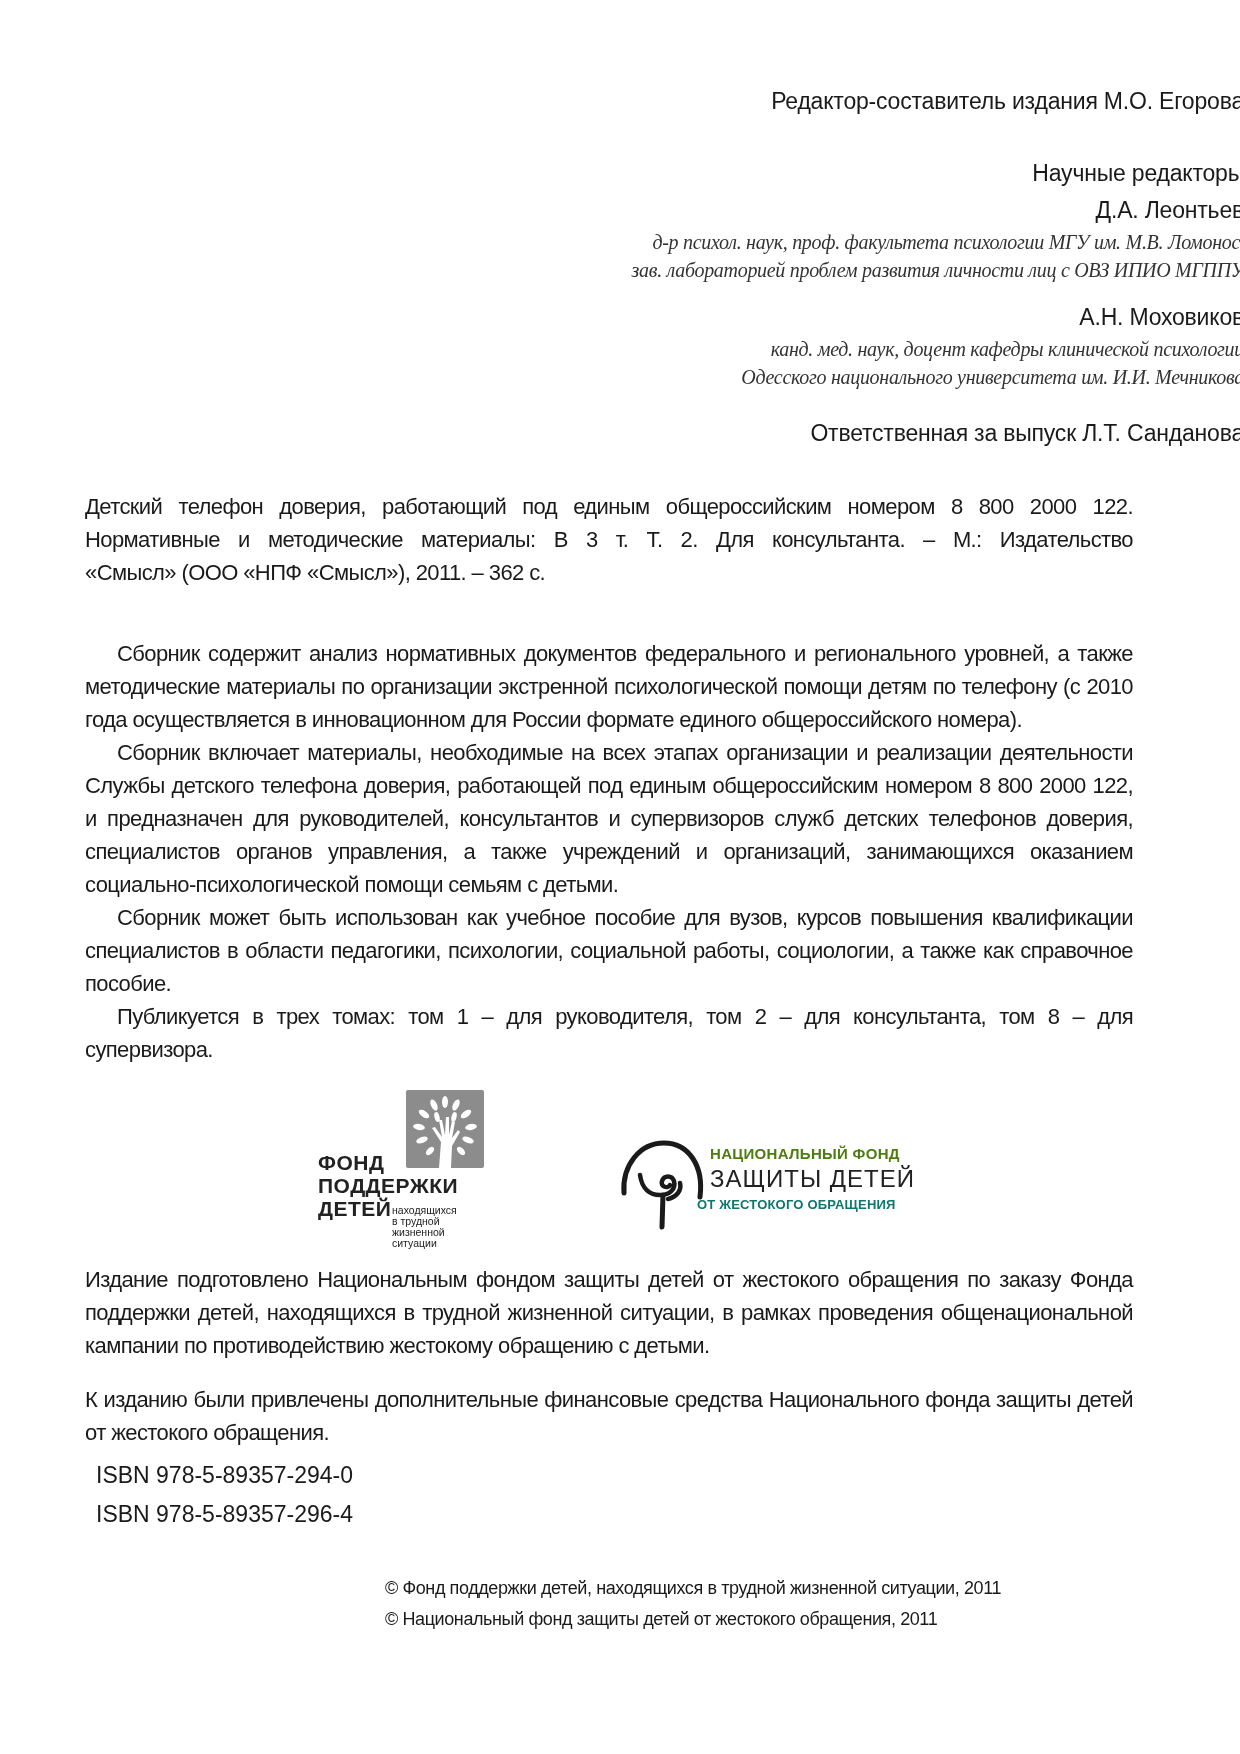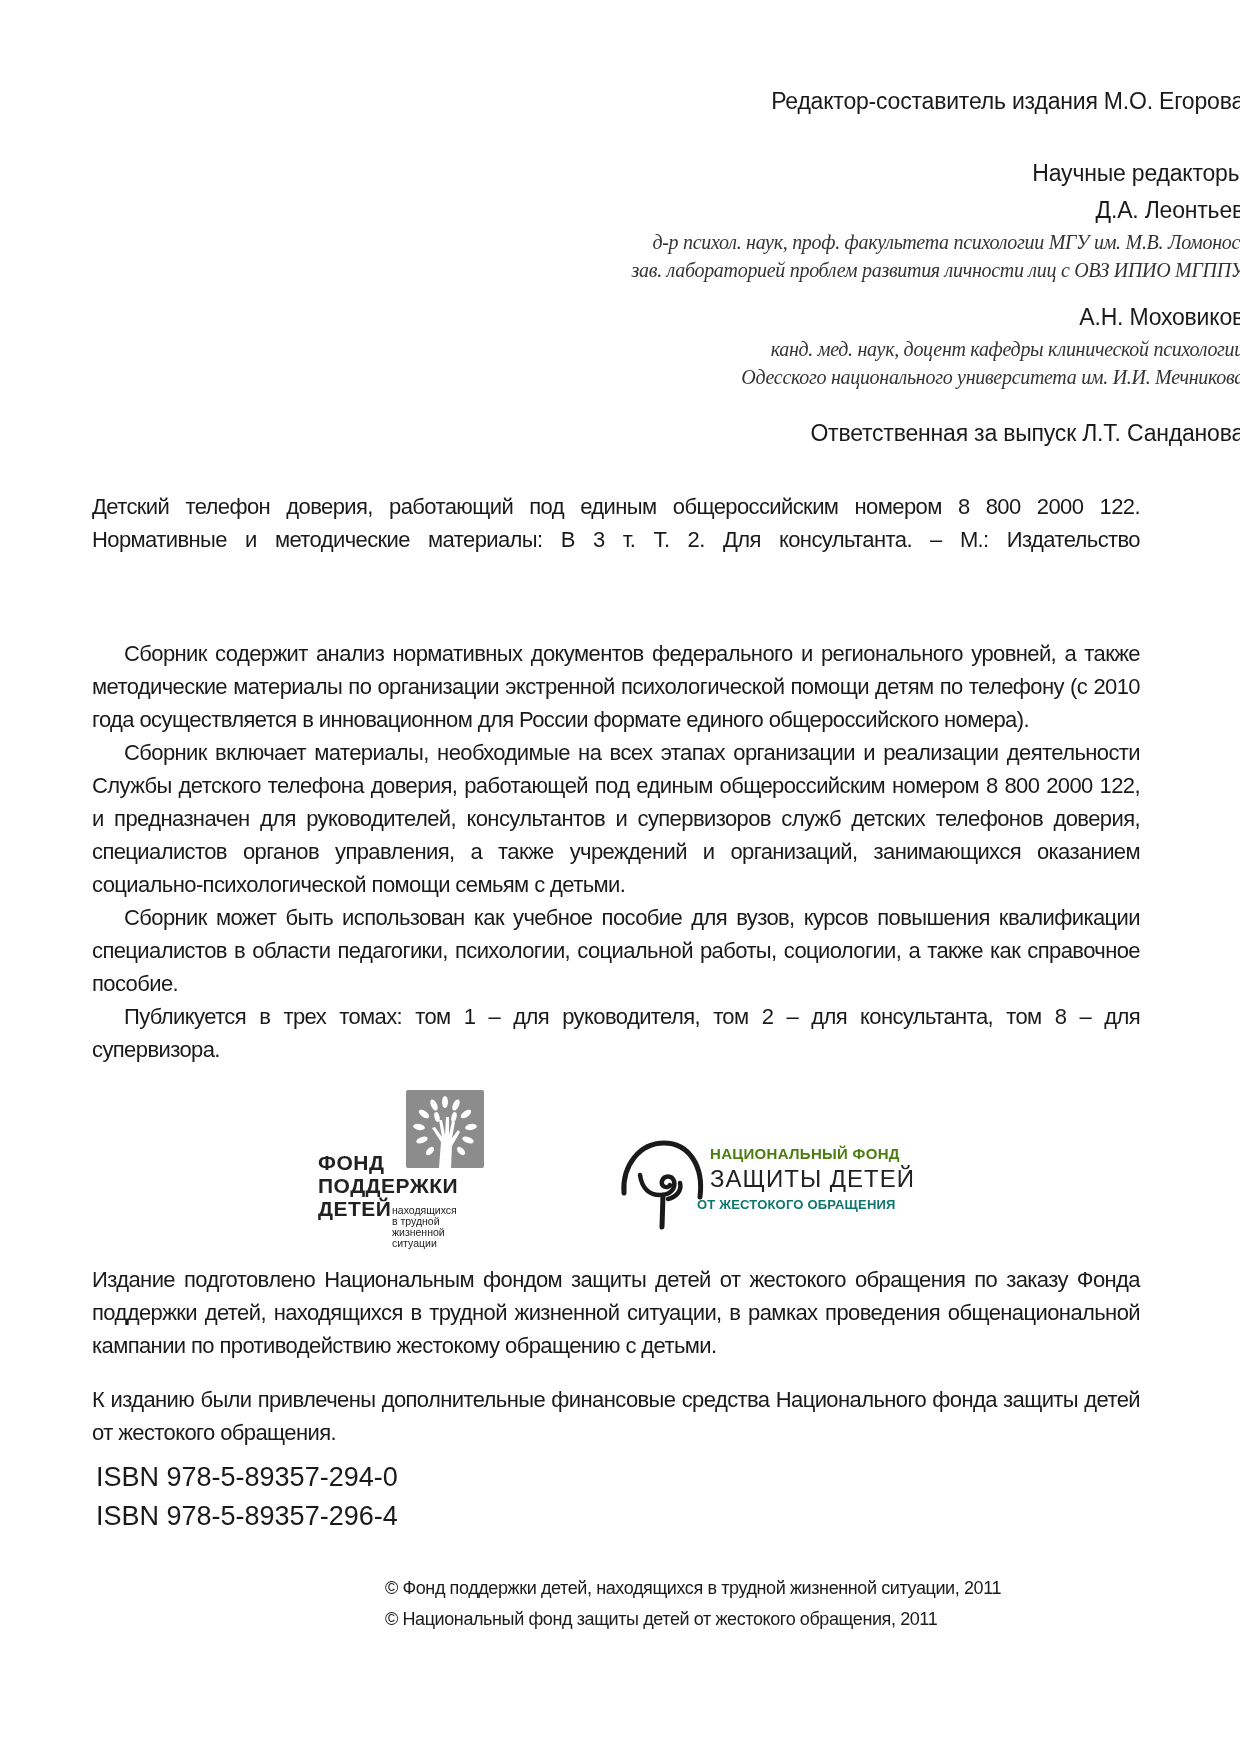--- a/index.html
+++ b/index.html
@@ -5,33 +5,33 @@
     html, body { margin: 0; padding: 0; background: #ffffff; }
     body {
       width: 1240px; height: 1754px; position: relative; overflow: hidden;
       font-family: "Liberation Sans", "DejaVu Sans", sans-serif;
       color: #1a1a1a;
     }
     .abs { position: absolute; }
     .center { left: 4px; width: 1240px; text-align: right; }
     .h-line { font-size: 23px; letter-spacing: -0.2px; }
     .ital { font-family: "Liberation Serif", "DejaVu Serif", serif; font-style: italic; font-size: 20px; color: #333; letter-spacing: -0.3px; }
-    .block { left: 92px; width: 1048px; font-size: 22px; line-height: 33px; letter-spacing: -0.6px; text-align: justify; }
+    .block { left: 85px; width: 1048px; font-size: 22px; line-height: 33px; letter-spacing: -0.6px; text-align: justify; }
     .block p { margin: 0; }
     .indent { text-indent: 32px; }
     .justify-last { text-align-last: justify; }
     .logo-left { left: 318px; top: 1090px; width: 170px; height: 160px; }
     .tree-box { position: absolute; left: 88px; top: 0; width: 78px; height: 78px; background: #8c8c8c; border-radius: 2px; }
     .fond-word { position: absolute; left: 0; font-family: "Liberation Sans", sans-serif; font-weight: bold; font-size: 21px; letter-spacing: 0.5px; color: #222; line-height: 22px; }
     .fond-small { position: absolute; left: 74px; top: 115px; font-size: 10.5px; line-height: 11px; color: #222; font-family: "Liberation Sans", sans-serif; }
     .logo-right { left: 618px; top: 1135px; width: 320px; height: 100px; }
     .nf-line1 { position: absolute; left: 92px; top: 10px; font-weight: bold; font-size: 15px; letter-spacing: 0.3px; color: #4d7c0f; }
     .nf-line2 { position: absolute; left: 92px; top: 30px; font-size: 24px; letter-spacing: 1px; color: #222; }
     .nf-line3 { position: absolute; left: 79px; top: 62px; font-weight: bold; font-size: 13px; letter-spacing: 0.2px; color: #0f766e; }
-    .isbn { left: 96px; font-size: 27px; color: #1a1a1a; }
+    .isbn { left: 96px; font-size: 23px; color: #1a1a1a; }
     .copy { left: 385px; font-size: 18px; letter-spacing: -0.4px; line-height: 31px; }
   </style>
 </head>
 <body>
 
 <div class="abs center h-line" style="top:88px;">Редактор-составитель издания М.О. Егорова</div>
 <div class="abs center h-line" style="top:160px;">Научные редакторы</div>
 
 <div class="abs center h-line" style="top:197px;">Д.А. Леонтьев</div>
 <div class="abs center ital" style="top:231px;padding-left:28px;">д-р психол. наук, проф. факультета психологии МГУ им. М.В. Ломоносова,</div>
@@ -39,20 +39,21 @@
 
 <div class="abs center h-line" style="top:304px;">А.Н. Моховиков</div>
 <div class="abs center ital" style="top:338px;">канд. мед. наук, доцент кафедры клинической психологии</div>
 <div class="abs center ital" style="top:366px;">Одесского национального университета им. И.И. Мечникова</div>
 
 <div class="abs center h-line" style="top:420px;">Ответственная за выпуск Л.Т. Санданова</div>
 
 <div class="abs block" style="top:490px;">
   <p class="justify-last">Детский телефон доверия, работающий под единым общероссийским номером 8 800 2000 122.</p>
   <p class="justify-last">Нормативные и методические материалы: В 3 т. Т. 2. Для консультанта. – М.: Издательство</p>
+  <p>«Смысл» (ООО «НПФ «Смысл»), 2011. – 362 с.</p>
 </div>
 
 <div class="abs block" style="top:637px;">
   <p class="indent">Сборник содержит анализ нормативных документов федерального и регионального уровней, а также методические материалы по организации экстренной психологической помощи детям по телефону (с 2010 года осуществляется в инновационном для России формате единого общероссийского номера).</p>
   <p class="indent">Сборник включает материалы, необходимые на всех этапах организации и реализации деятельности Службы детского телефона доверия, работающей под единым общероссийским номером 8 800 2000 122, и предназначен для руководителей, консультантов и супервизоров служб детских телефонов доверия, специалистов органов управления, а также учреждений и организаций, занимающихся оказанием социально-психологической помощи семьям с детьми.</p>
   <p class="indent">Сборник может быть использован как учебное пособие для вузов, курсов повышения квалификации специалистов в области педагогики, психологии, социальной работы, социологии, а также как справочное пособие.</p>
   <p class="indent">Публикуется в трех томах: том 1 – для руководителя, том 2 – для консультанта, том 8 – для супервизора.</p>
 </div>
 
 <div class="abs logo-left">

